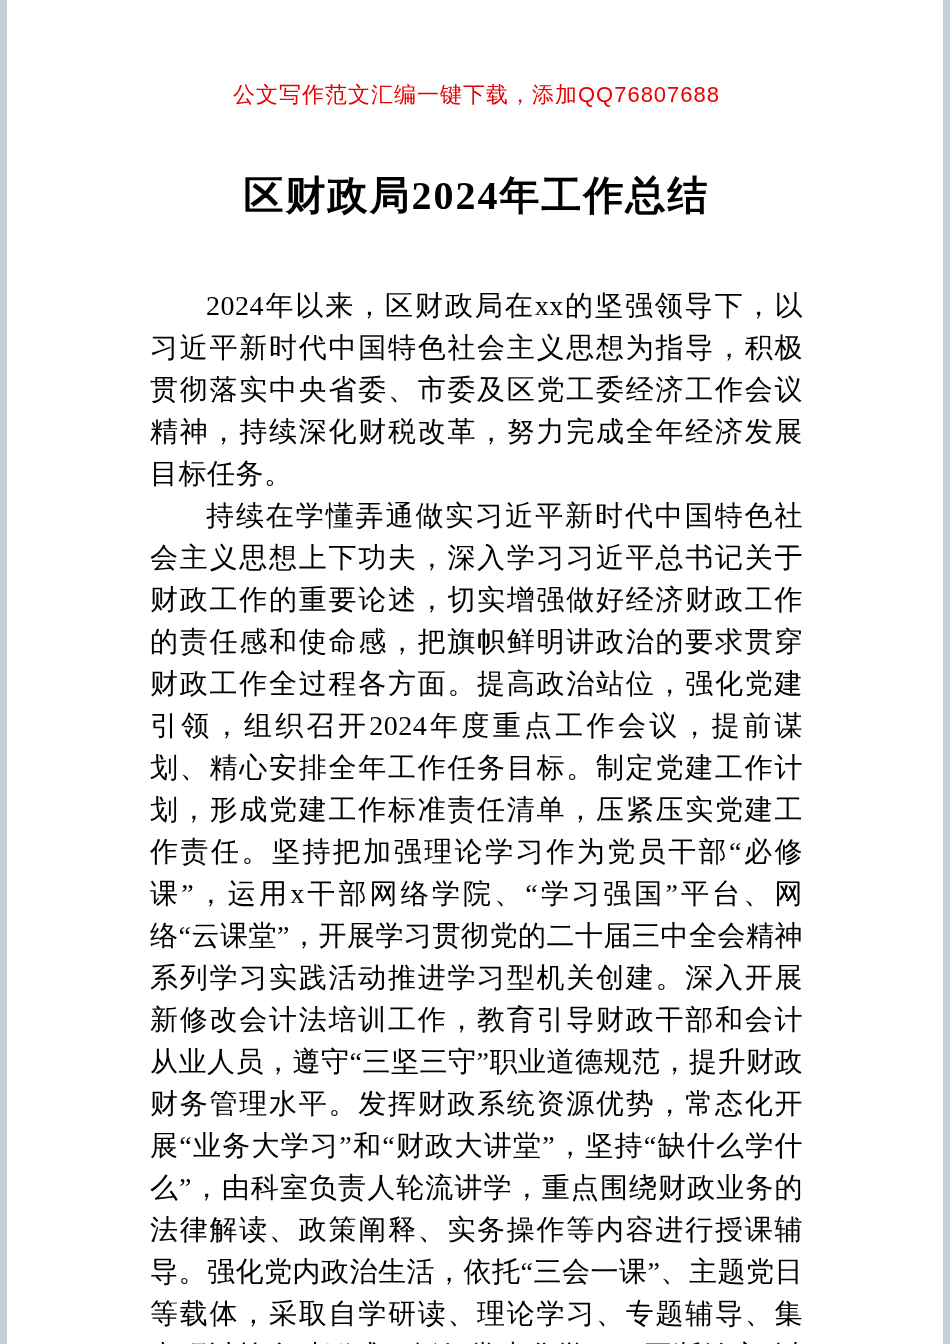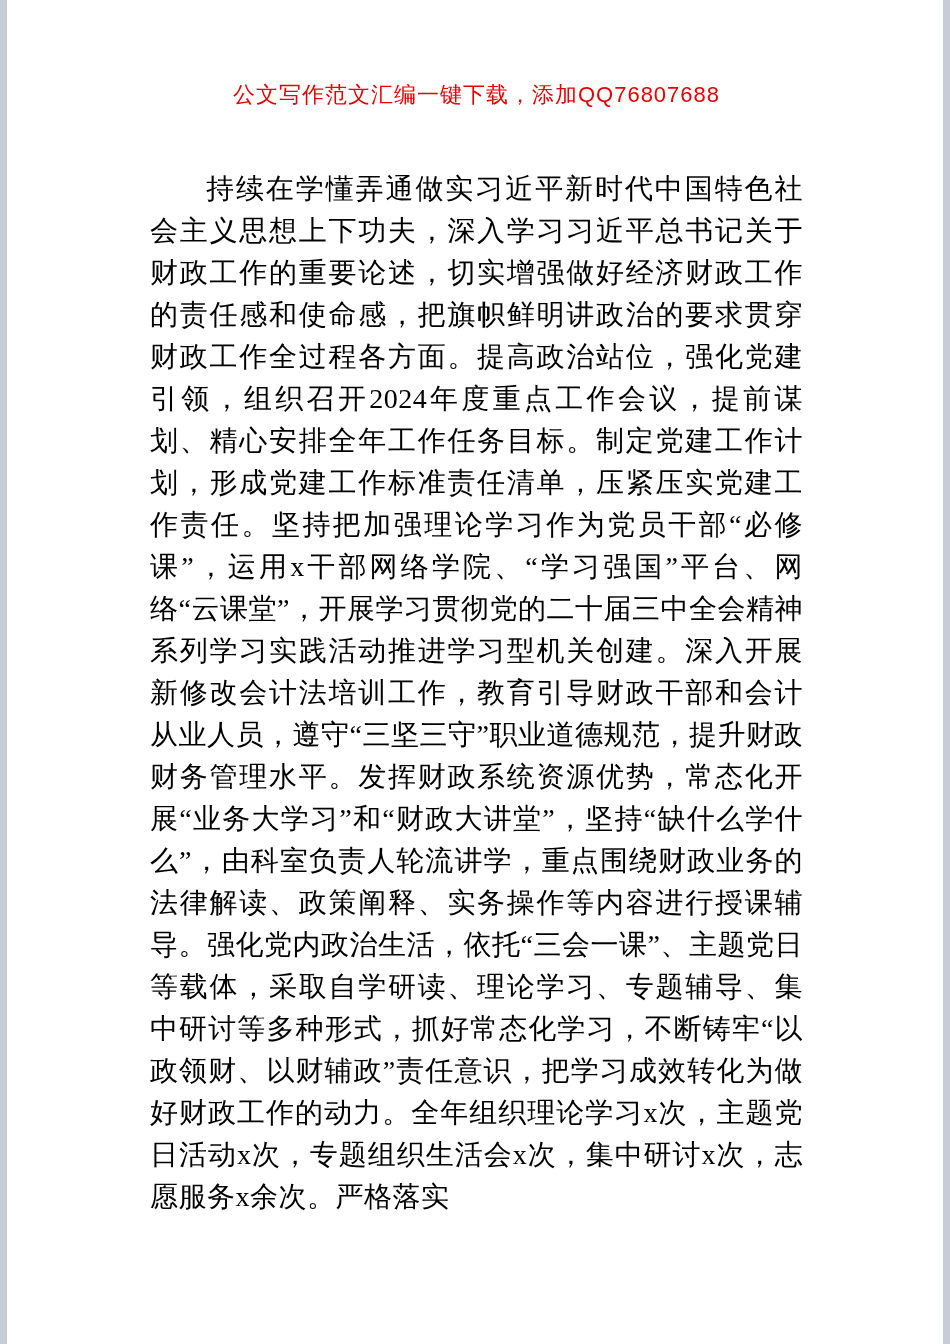--- a/index.html
+++ b/index.html
@@ -52,17 +52,19 @@
   .body-block p.para.heading {
     font-weight: bold;
   }
 </style>
 </head>
 <body>
 
 <div class="viewport">
   <div class="page">
     <div class="notice" style="color: rgb(230, 0, 0);">公文写作范文汇编一键下载，添加QQ76807688</div>
+    <h1 class="title">区财政局2024年工作总结</h1>
     <div class="body-block">
+        <p class="para">2024年以来，区财政局在xx的坚强领导下，以习近平新时代中国特色社会主义思想为指导，积极贯彻落实中央省委、市委及区党工委经济工作会议精神，持续深化财税改革，努力完成全年经济发展目标任务。</p>
         <p class="para">持续在学懂弄通做实习近平新时代中国特色社会主义思想上下功夫，深入学习习近平总书记关于财政工作的重要论述，切实增强做好经济财政工作的责任感和使命感，把旗帜鲜明讲政治的要求贯穿财政工作全过程各方面。提高政治站位，强化党建引领，组织召开2024年度重点工作会议，提前谋划、精心安排全年工作任务目标。制定党建工作计划，形成党建工作标准责任清单，压紧压实党建工作责任。坚持把加强理论学习作为党员干部“必修课”，运用x干部网络学院、“学习强国”平台、网络“云课堂”，开展学习贯彻党的二十届三中全会精神系列学习实践活动推进学习型机关创建。深入开展新修改会计法培训工作，教育引导财政干部和会计从业人员，遵守“三坚三守”职业道德规范，提升财政财务管理水平。发挥财政系统资源优势，常态化开展“业务大学习”和“财政大讲堂”，坚持“缺什么学什么”，由科室负责人轮流讲学，重点围绕财政业务的法律解读、政策阐释、实务操作等内容进行授课辅导。强化党内政治生活，依托“三会一课”、主题党日等载体，采取自学研读、理论学习、专题辅导、集中研讨等多种形式，抓好常态化学习，不断铸牢“以政领财、以财辅政”责任意识，把学习成效转化为做好财政工作的动力。全年组织理论学习x次，主题党日活动x次，专题组织生活会x次，集中研讨x次，志愿服务x余次。严格落实</p>
       </div>
   </div>
 </div>
 
 </body></html>

